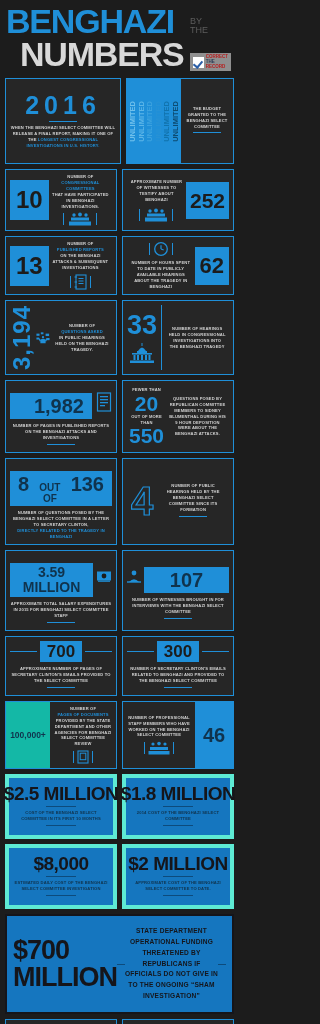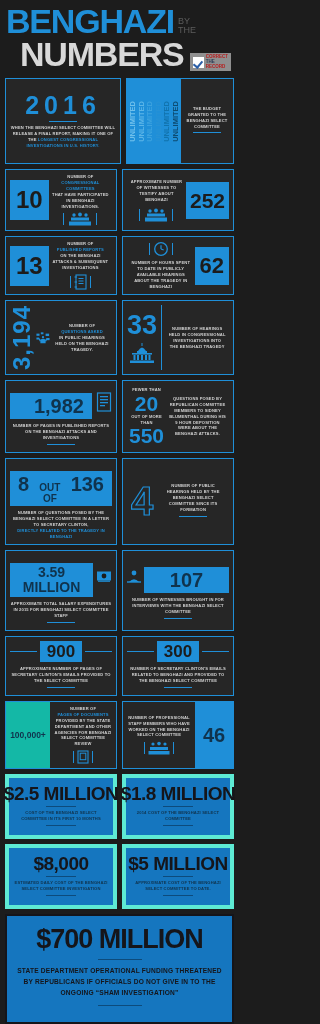--- a/index.html
+++ b/index.html
@@ -11,20 +11,21 @@
   }
   body { width: 239px; }
 
   .infographic { width: 239px; background: #1c1c1c; }
 
   
   .header { padding: 6px 6px 4px 6px; position: relative; }
   .title-line1 {
     display: flex; align-items: flex-end; justify-content: flex-start;
     line-height: 0.92;
+    gap: 12px;
   }
   .benghazi {
     font-size: 34px; font-weight: bold; color: #1f8fd8;
     letter-spacing: -1.2px; font-family: "Liberation Sans", sans-serif;
   }
   .bythe {
     display: inline-flex; flex-direction: column; align-items: flex-start;
     margin-left: 4px; margin-bottom: 3px;
   }
   .bythe span {
@@ -144,21 +145,21 @@
     justify-content: center; padding: 6px 4px;
   }
   .money-num {
     font-size: 19px; font-weight: bold; color: #15151a; line-height: 1;
     letter-spacing: -0.5px; white-space: nowrap;
   }
   .rule-dk { width: 30px; height: 1px; background: #0d4b7c; margin: 3px auto; }
 
   #mega-card {
     background: #1576bf; border: 2px solid #15151a; padding: 10px 6px;
-    display: flex; flex-direction: column; align-items: center;
+    display: flex; align-items: center;
   }
   .mega-num {
     font-size: 27px; font-weight: bold; color: #15151a; letter-spacing: -1px;
     line-height: 1;
   }
   .mega-cap {
     font-size: 6.6px; font-weight: bold; color: #15151a; text-align: center;
     line-height: 1.65; letter-spacing: 0.2px;
   }
 
@@ -398,21 +399,21 @@
       </div>
       <div class="cap" style="margin-top:4px">NUMBER OF WITNESSES BROUGHT IN FOR INTERVIEWS WITH THE BENGHAZI SELECT COMMITTEE</div>
       <div class="rule"></div>
     </div>
   </div>
 
   <div class="row">
     <div class="card col">
       <div style="display:flex;align-items:center;width:100%;gap:3px">
         <div class="rule" style="flex:1;margin:0"></div>
-        <div class="sq-num" style="font-size:17px;padding:2px 7px">900</div>
+        <div class="sq-num" style="font-size:17px;padding:2px 7px">700</div>
         <div class="rule" style="flex:1;margin:0"></div>
       </div>
       <div class="cap" style="margin-top:4px">APPROXIMATE NUMBER OF PAGES OF SECRETARY CLINTON'S EMAILS PROVIDED TO THE SELECT COMMITTEE</div>
       <div class="rule"></div>
     </div>
     <div class="card col">
       <div style="display:flex;align-items:center;width:100%;gap:3px">
         <div class="rule" style="flex:1;margin:0"></div>
         <div class="sq-num" style="font-size:17px;padding:2px 7px">300</div>
         <div class="rule" style="flex:1;margin:0"></div>
@@ -476,21 +477,21 @@
   </div>
 
   <div class="row">
     <div class="money-card">
       <div class="money-num">$8,000</div>
       <div class="rule-dk"></div>
       <div class="cap dark">ESTIMATED DAILY COST OF THE BENGHAZI SELECT COMMITTEE INVESTIGATION</div>
       <div class="rule-dk"></div>
     </div>
     <div class="money-card">
-      <div class="money-num">$5 MILLION</div>
+      <div class="money-num">$2 MILLION</div>
       <div class="rule-dk"></div>
       <div class="cap dark">APPROXIMATE COST OF THE BENGHAZI SELECT COMMITTEE TO DATE.</div>
       <div class="rule-dk"></div>
     </div>
   </div>
 
   <div class="full">
     <div id="mega-card">
       <div class="mega-num">$700 MILLION</div>
       <div class="rule-dk" style="width:44px;margin:6px auto"></div>

